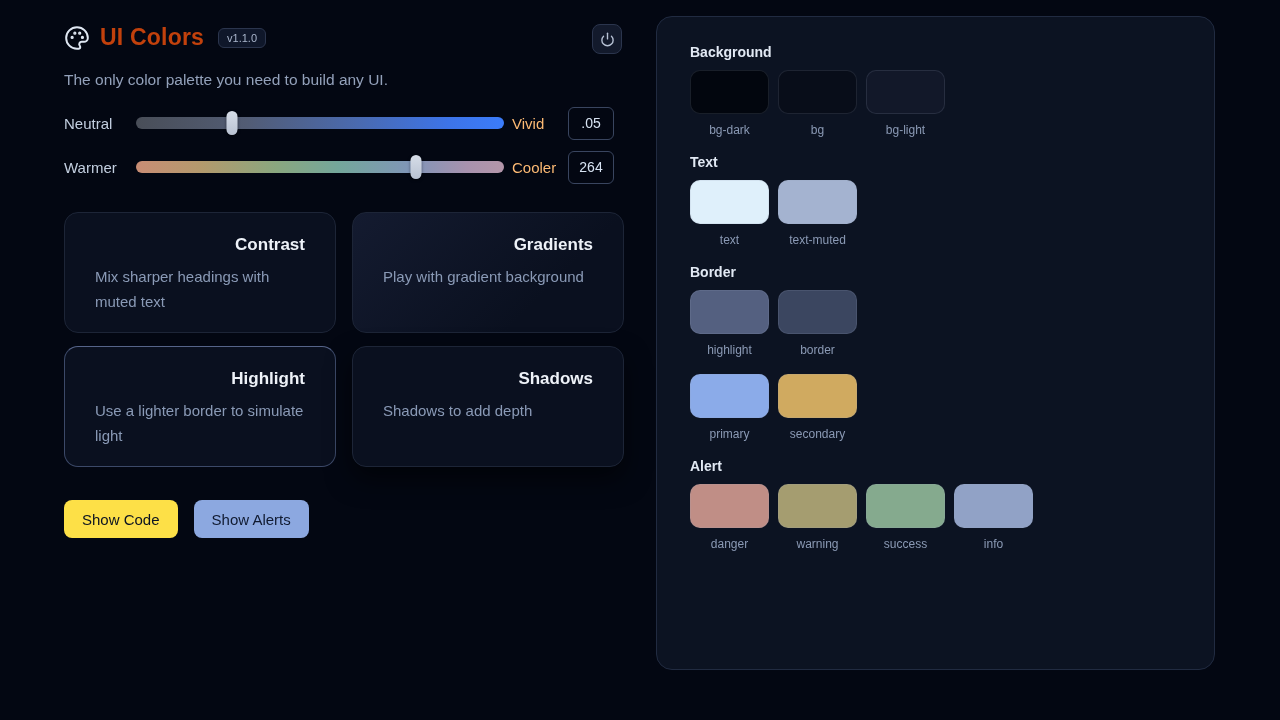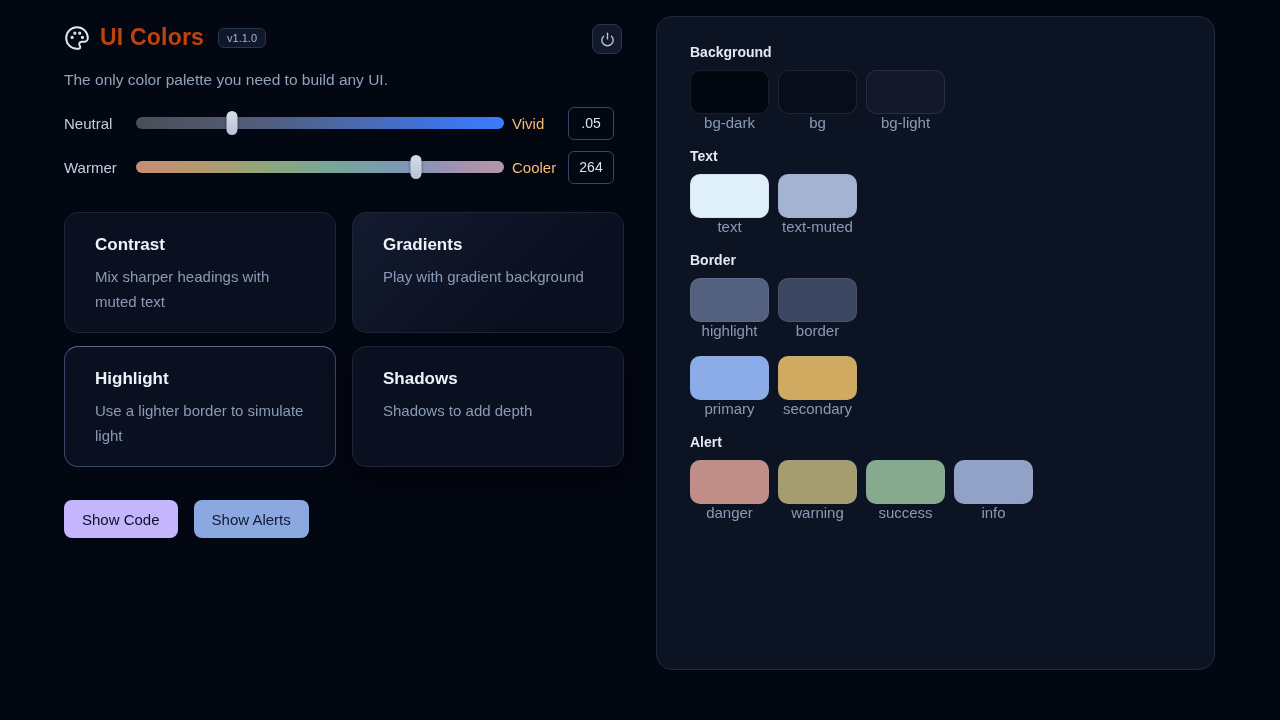--- a/index.html
+++ b/index.html
@@ -62,47 +62,47 @@
     margin-top:31px; display:grid; grid-template-columns:272px 272px;
     grid-auto-rows:121px; column-gap:16px; row-gap:13px;
   }
   .card {
     background:#0a101f; border:1px solid #1d2537; border-radius:14px;
     padding:22px 30px;
   }
   .card-gradients { background:linear-gradient(135deg,#141b30 0%,#0a101f 70%); }
   .card-highlight { border-color:#3c4968; border-top-color:#566489; }
   .card-shadows { box-shadow:0 12px 26px rgba(0,0,0,.55); }
-  .card-title { font-size:17px; font-weight:700; color:#eef2f8; }
+  .card-title { font-size:17px; font-weight:700; color:#eef2f8;text-align:right; }
   .card-desc { margin-top:9px; font-size:15px; line-height:25px; color:#8a9ab6; }
 
   
   .actions { margin-top:33px; display:flex; gap:16px; }
   .btn {
     height:38px; border:none; border-radius:8px; padding:0 18px;
     font-family:"Liberation Sans", sans-serif; font-size:15px; cursor:pointer;
   }
-  .btn-code { background:#c4b5fd; color:#0b1322; }
+  .btn-code { background:#fde047; color:#0b1322; }
   .btn-alerts { background:#8ca8e0; color:#101a30; }
 
   
   .panel {
     position:absolute; left:656px; top:16px; width:559px; height:654px;
     background:#0c1322; border:1px solid #212b41; border-radius:16px;
     padding:27px 33px;
   }
   .panel-section { margin-bottom:17px; }
   .section-title { font-size:14px; font-weight:700; color:#e2e9f4; margin-bottom:10px; }
   .swatch-row { display:flex; gap:9px; }
   .swatch-col { width:79px; display:flex; flex-direction:column; align-items:center; }
   .swatch {
     width:79px; height:44px; border-radius:10px;
     border:1px solid rgba(148,163,184,.16);
   }
-  .swatch-label { font-size:15px; color:#8b9ab5; }
+  .swatch-label { margin-top:9px; font-size:12px; color:#8b9ab5; }
 </style>
 </head>
 <body>
 
 <div class="left-col">
 
   <div class="header-row">
     <span class="brand-icon">
       <svg viewBox="0 0 24 24" fill="none" stroke="currentColor" stroke-width="1.8" stroke-linecap="round" stroke-linejoin="round">
         <path d="M12 22a10 10 0 1 1 10-10c0 2.2-1.8 3.5-3.5 3.5h-2.2a2.3 2.3 0 0 0-1.7 3.8c.3.4.4.8.4 1.2 0 .8-.7 1.5-3 1.5z"></path>

